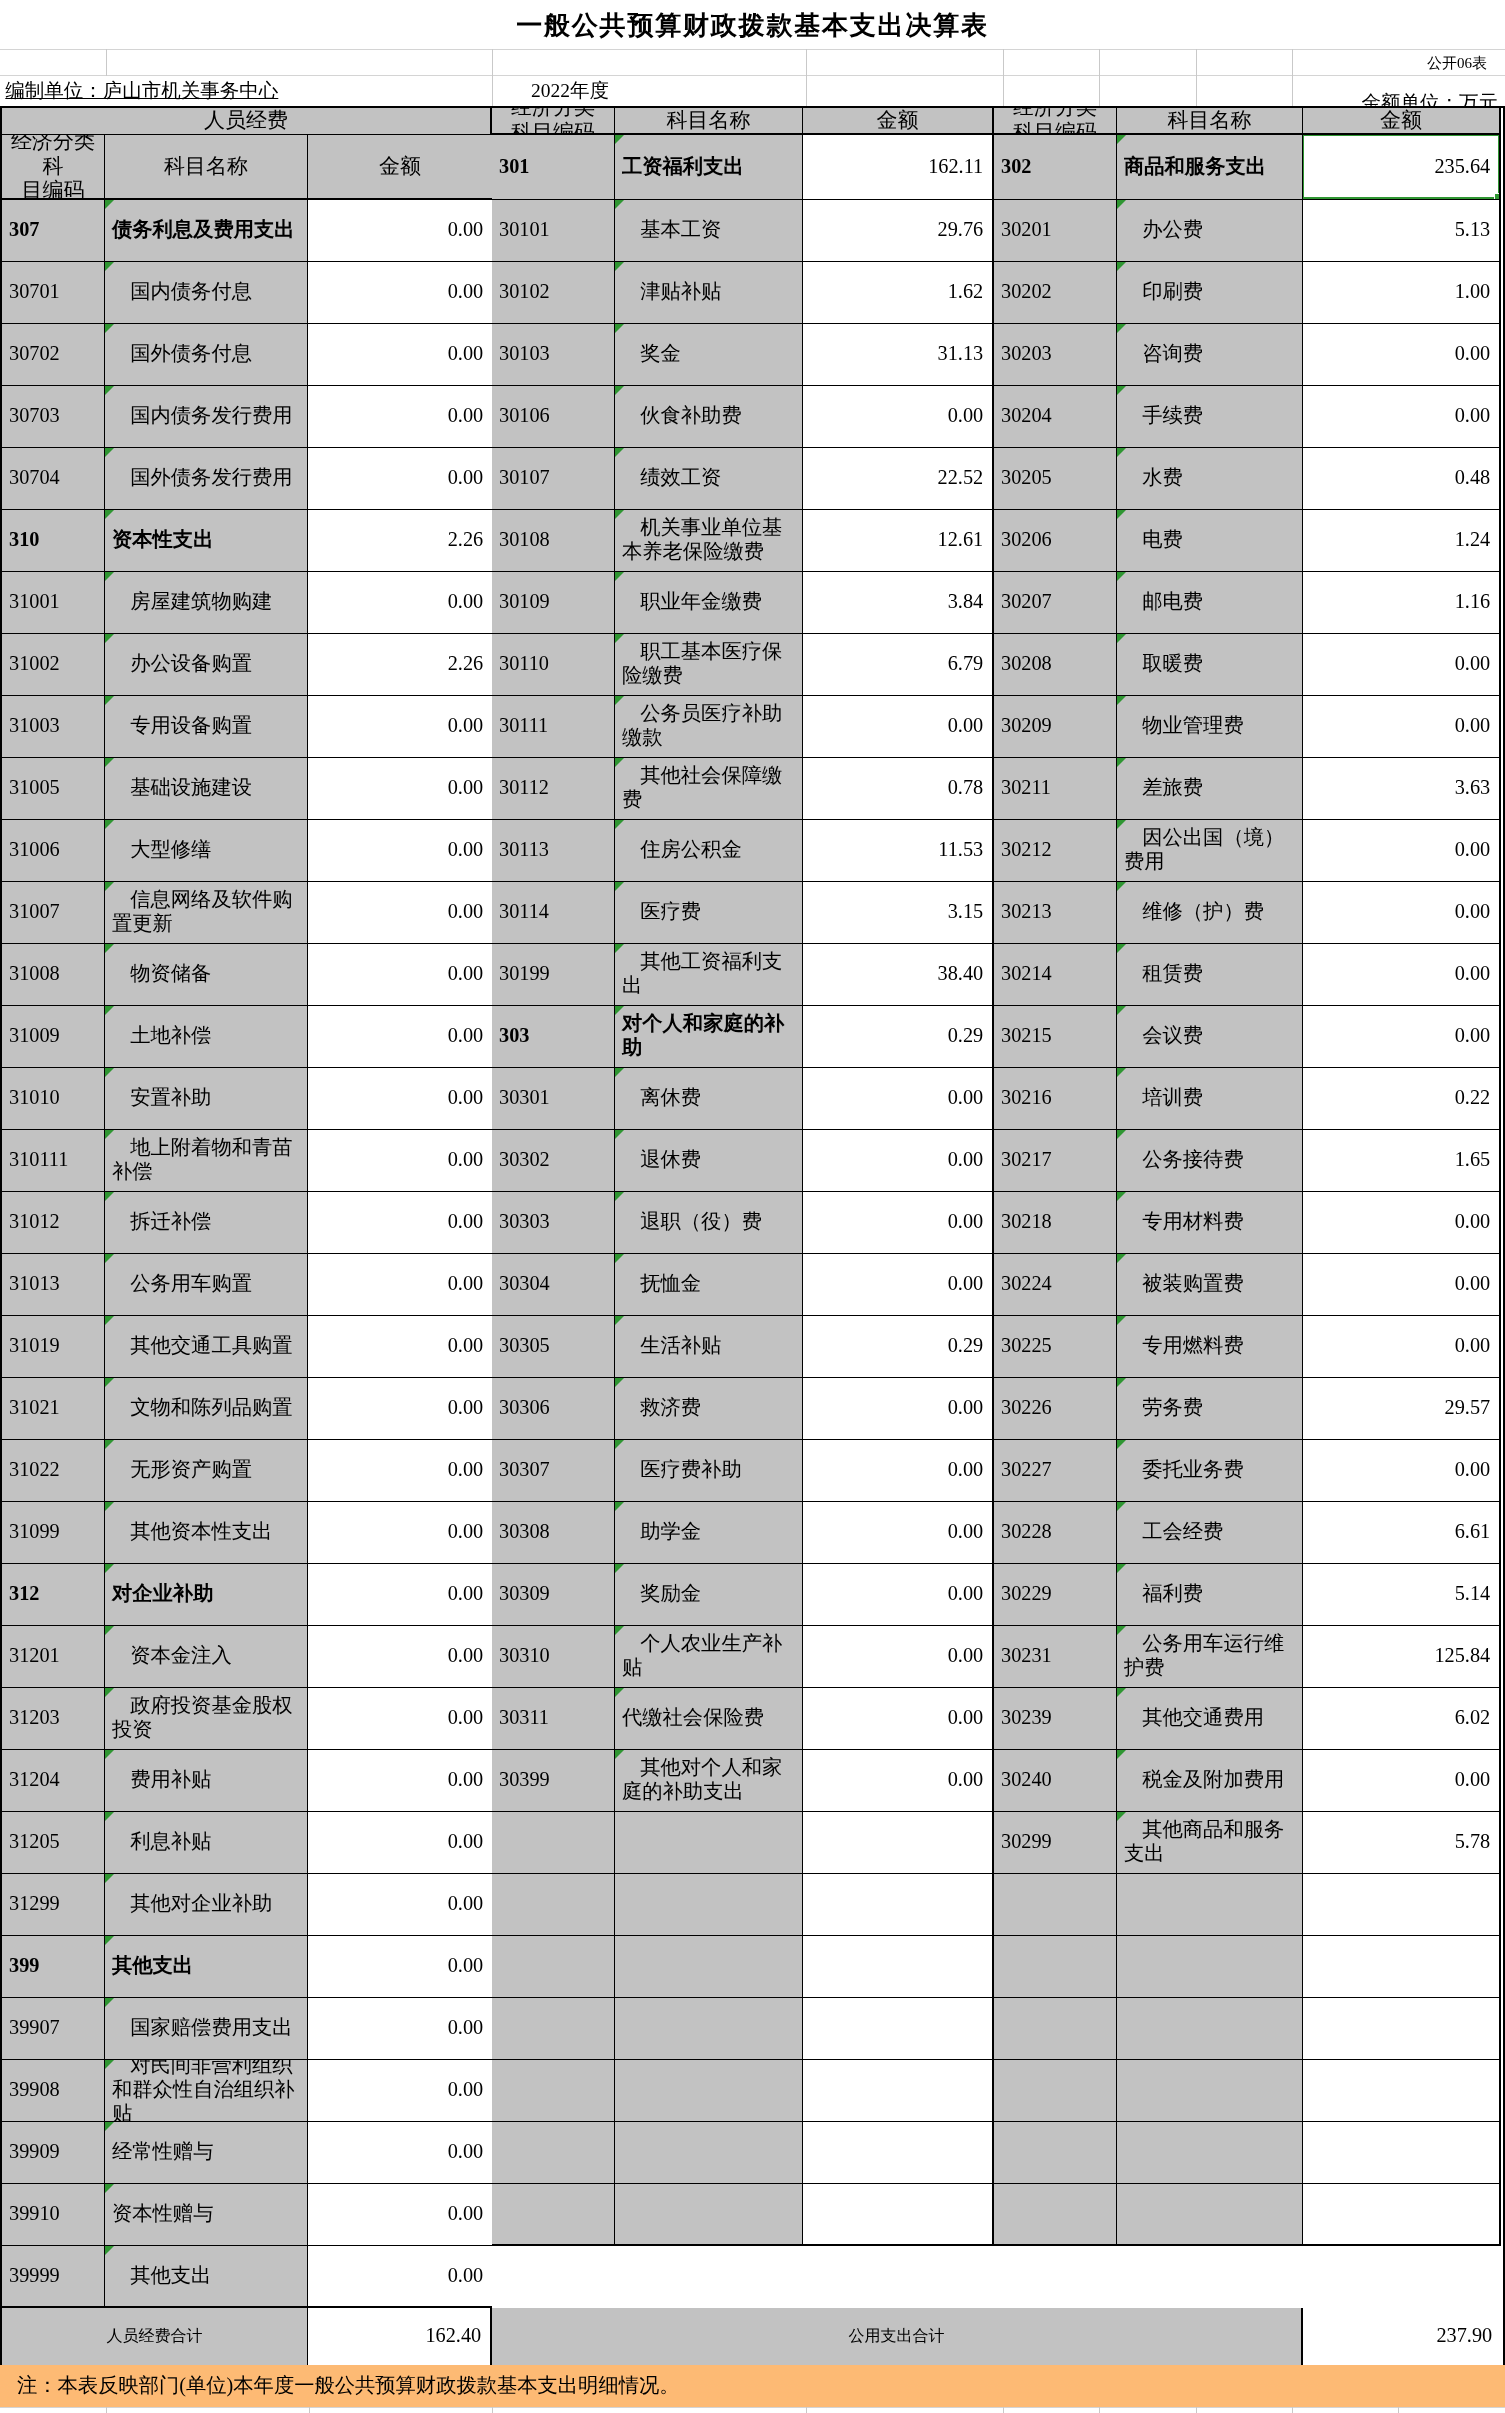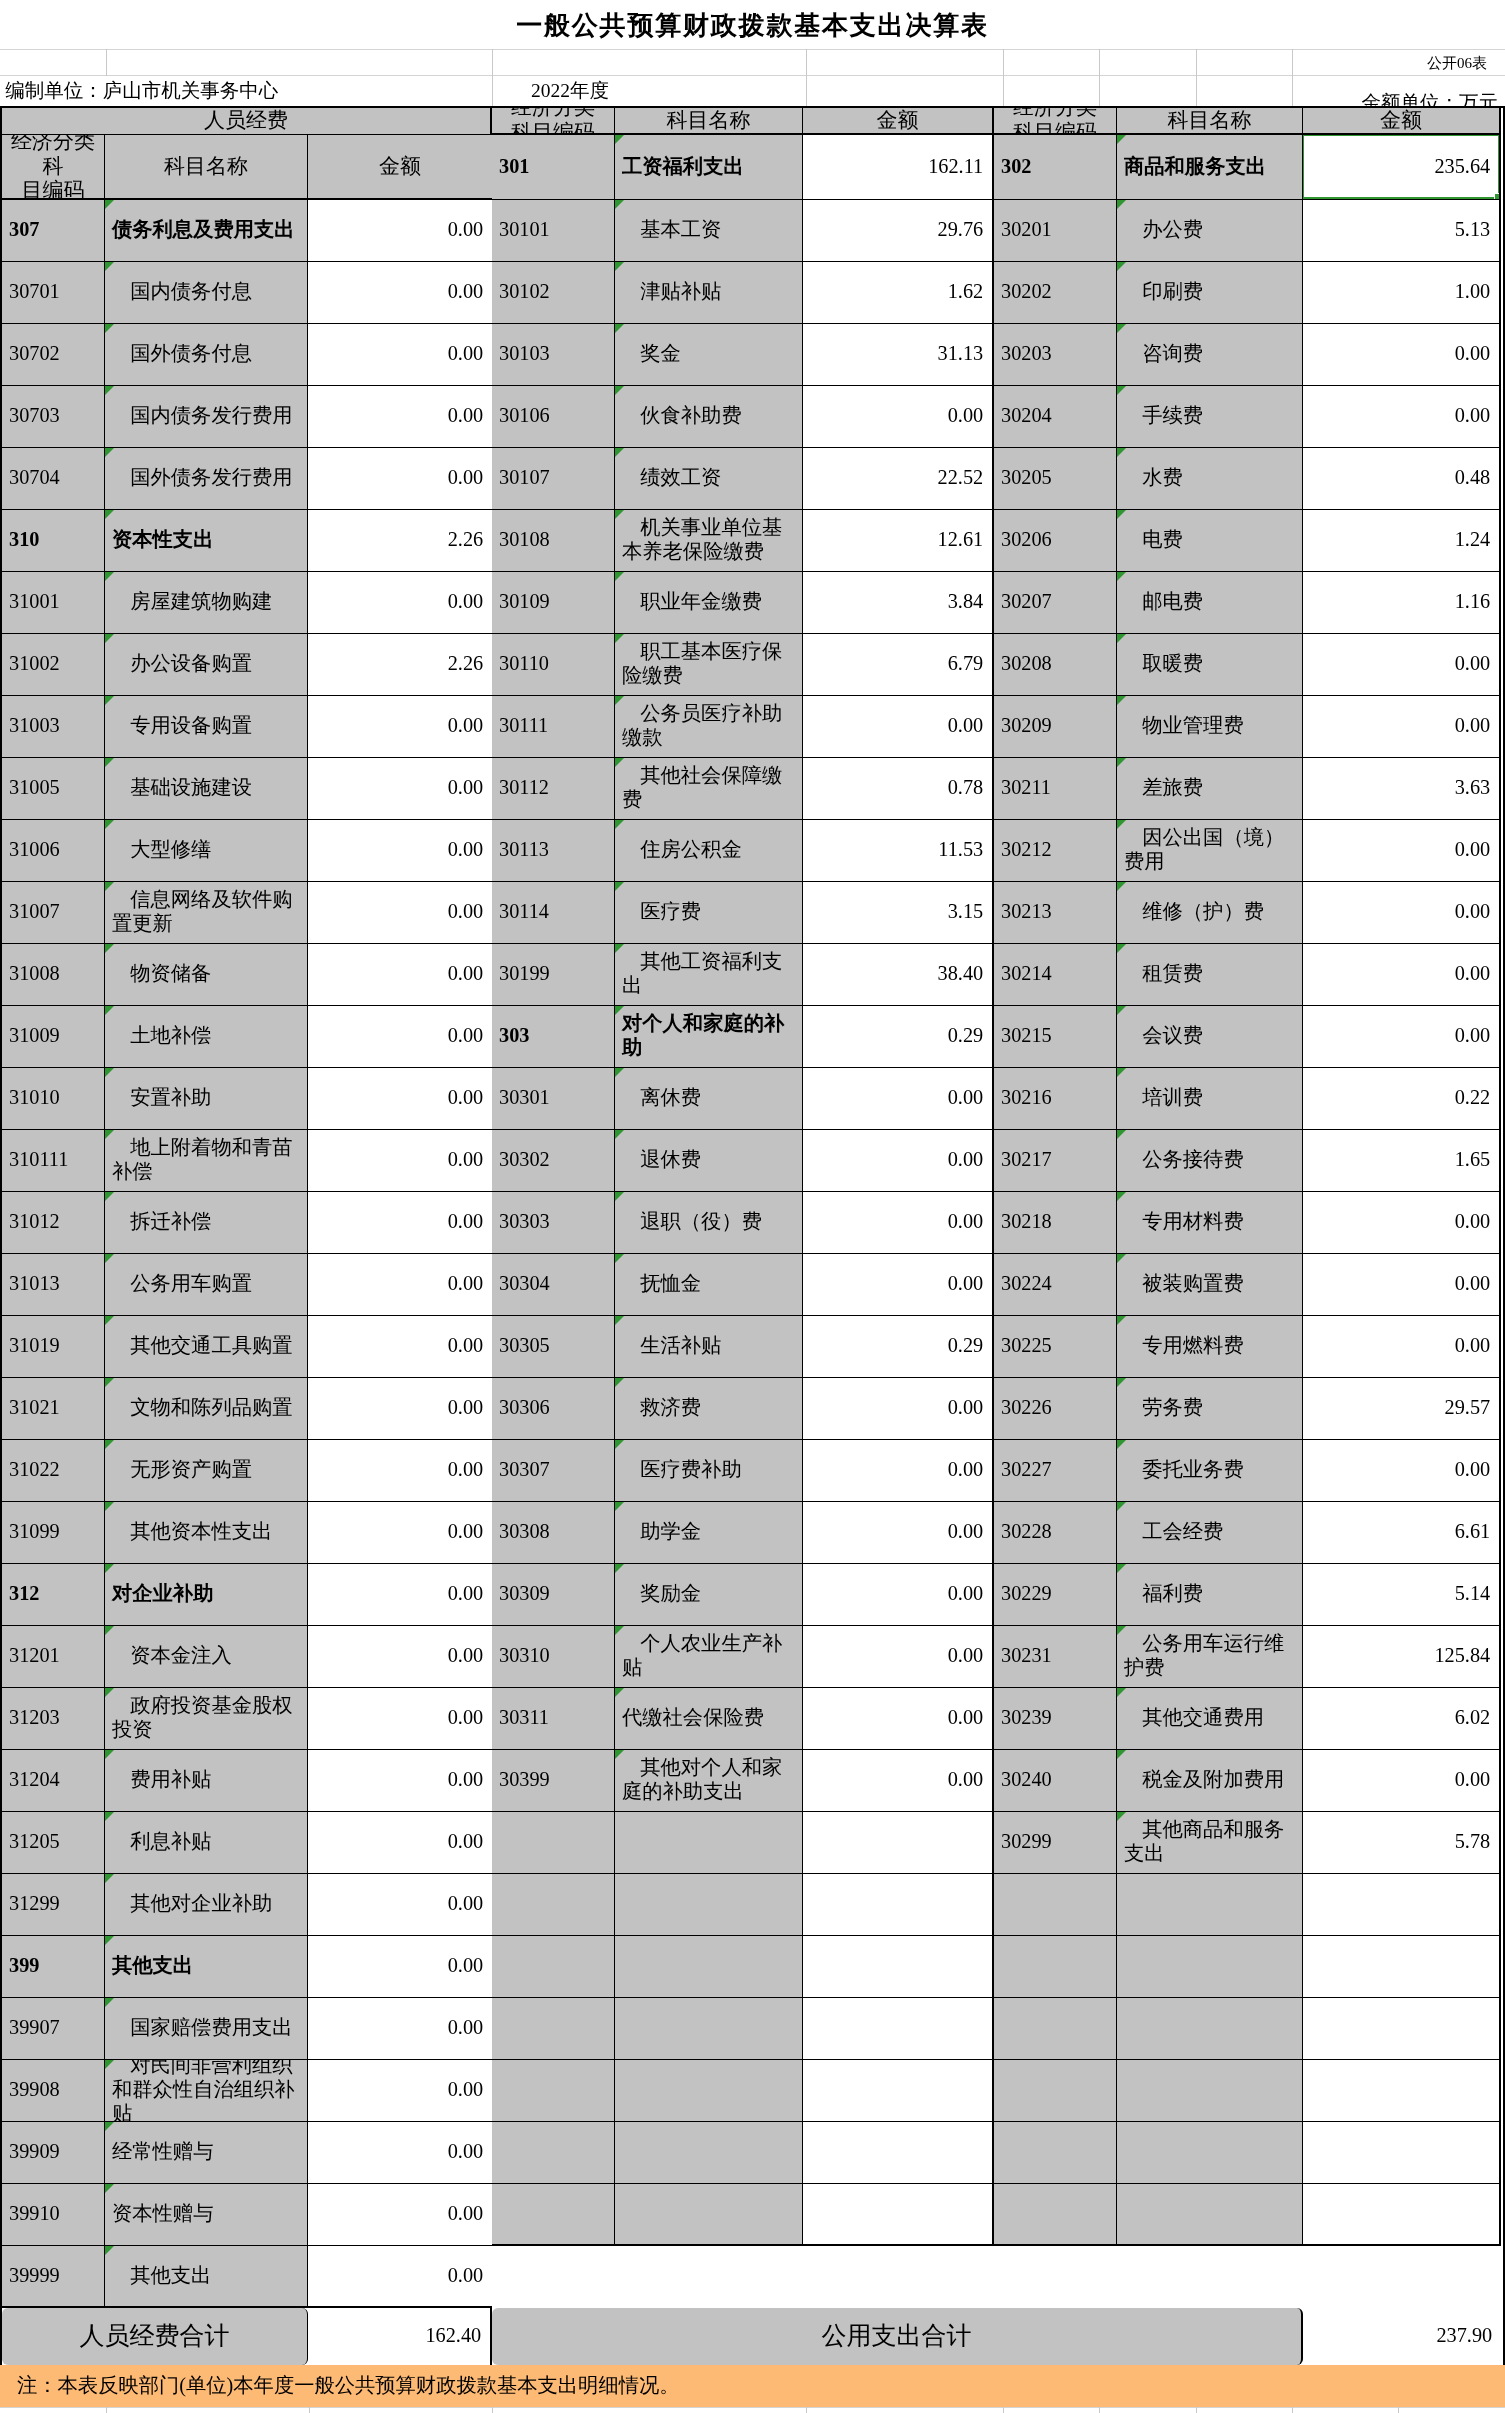--- a/index.html
+++ b/index.html
@@ -12,21 +12,21 @@
   #title {
     position:absolute; top:1.8px; left:0; width:1505px; height:47px;
     text-align:center; font-size:26px; font-weight:bold; line-height:47px;
     letter-spacing:1.8px;
   }
   #sheet-label {
     position:absolute; top:50px; right:18px; height:26px;
     font-size:15px; line-height:26px;
   }
   #unit-row { position:absolute; top:75px; left:0; width:1505px; height:31px; font-size:19.5px; line-height:31px; }
-  #unit-label { position:absolute; left:5.3px; top:0; }
+  #unit-label { position:absolute; left:5.3px; top:0;text-decoration:underline; }
   #year-label { position:absolute; left:531px; width:283px; top:0; text-align:left; }
   #amount-unit-label { position:absolute; right:7px; top:0;margin-top:12px; }
   .hf { position:absolute; left:0; width:1505px; height:0.9px; background:#d4d4d4; }
   .vf { position:absolute; width:0.9px; background:#c9c9c9; }
 
   
   #grid {
     position:absolute; top:106px; left:0; width:1505px;
     border:2.7px solid #000; background:#fff;
     display:grid;
@@ -40,21 +40,21 @@
   }
   .gray { background:#c2c2c2; }
   .amt  { justify-content:flex-end; padding-right:8.8px; background:#fff; }
   .code { padding-left:7px; }
   .name { padding:0 5.3px 0 7px; }
   .name .t { display:block; width:100%; text-indent:0.9em; }
   .flush .t { text-indent:0; }
   .bold { font-weight:bold; }
   .ghead { justify-content:center; font-size:21px; }
   .chead { justify-content:center; text-align:center; white-space:pre-line; font-size:21px; }
-  .tlabel { justify-content:center; font-size:25px;border-radius:6px; }
+  .tlabel { justify-content:center; font-size:16px; }
   .gsep { border-right-width:2.7px; }
   .lastcol { border-right:none; }
   .hline3 { border-bottom-width:2.7px; }
   .nob { border-bottom:none; }
   .tri2 {
     position:absolute; top:0; left:0; width:0; height:0;
     border-top:9.7px solid #2f9632; border-right:9.7px solid transparent;
   }
   .selected { z-index:3; }
   .selected::after {

